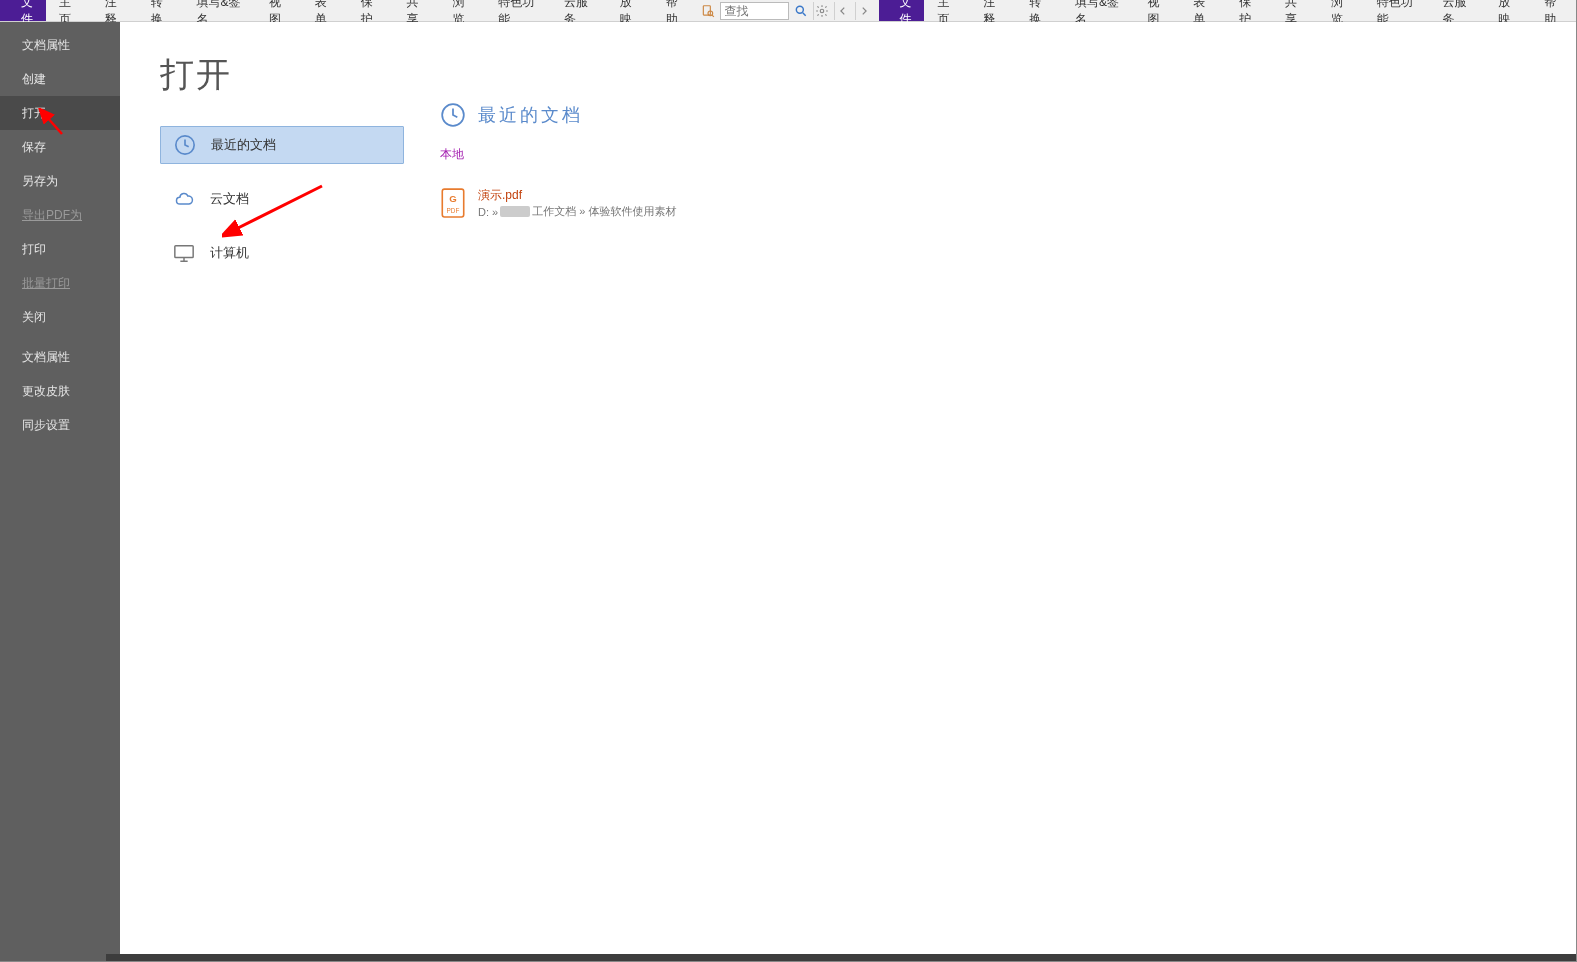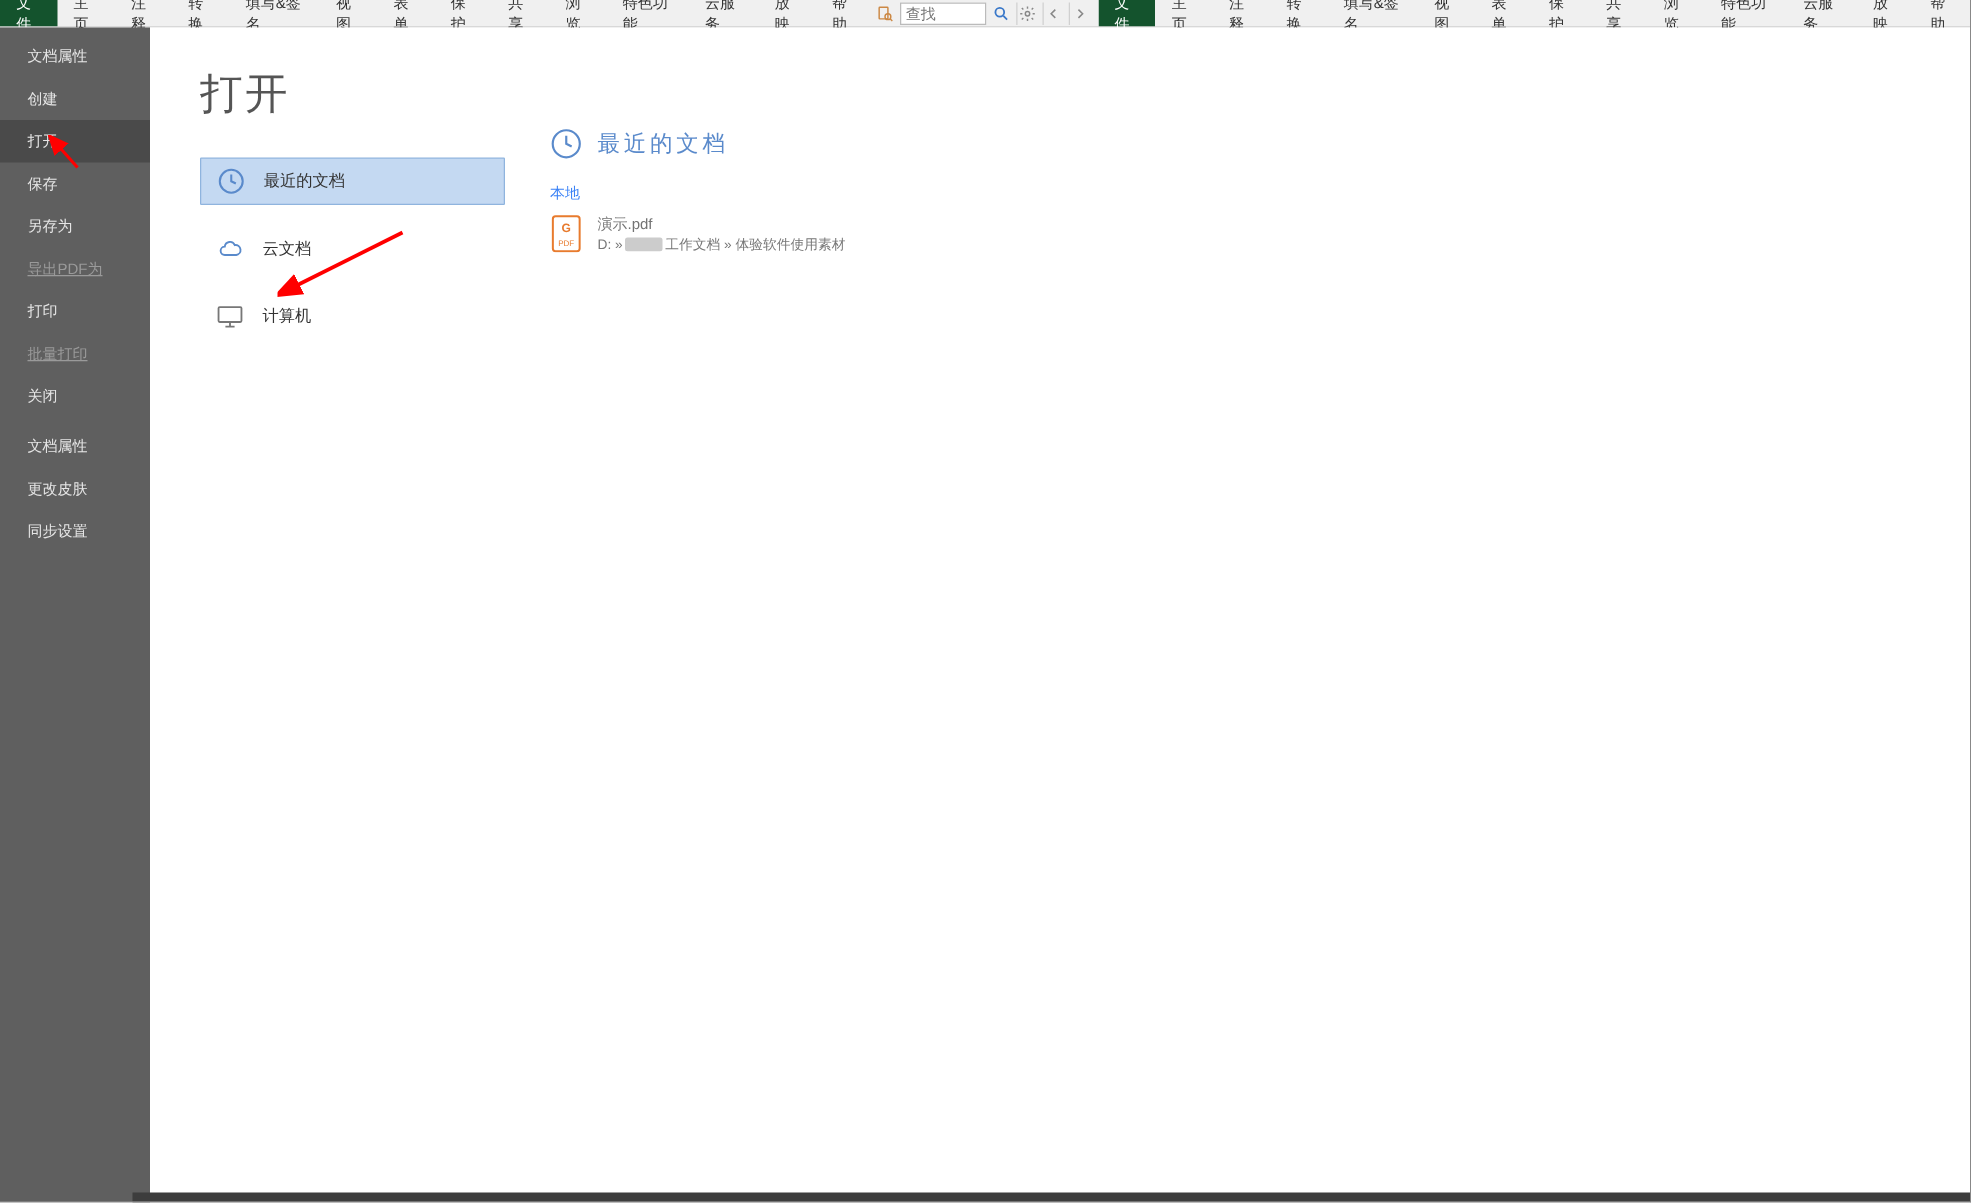--- a/index.html
+++ b/index.html
@@ -1,20 +1,20 @@
 <!DOCTYPE html>
 <html><head>
 <meta charset="utf-8">
 <style>
 * { margin: 0; padding: 0; box-sizing: border-box; font-family: "Microsoft YaHei", sans-serif; }
 body { width: 1577px; height: 962px; background: #fff; overflow: hidden; position: relative; }
 
 .menubar { height: 22px; background: #f0f0f0; border-bottom: 1px solid #d0d0d0; display: flex; align-items: stretch; font-size: 12px; }
 .menubar .tab { padding: 0 13px; display: flex; align-items: center; color: #333; cursor: pointer; }
-.menubar .tab.active { background: #14532d; color: #fff; }
+.menubar .tab.active { background: #4c1d95; color: #fff; text-align: right; }
 .menubar .spacer { flex: 1; }
 .menubar .right { display: flex; align-items: center; gap: 3px; padding-right: 6px; }
 .search-icon-left { width: 18px; height: 18px; display:flex; align-items:center; justify-content:center; color:#cc8844; }
 .search-input { width: 69px; height: 18px; font-size: 12px; padding: 0 4px; border: 1px solid #bbb; color:#888; }
 .search-btn { width: 18px; height: 18px; display:flex; align-items:center; justify-content:center; color:#3a78c9; }
 .gear-btn, .nav-btn { width: 18px; height: 18px; display:flex; align-items:center; justify-content:center; color:#888; border-left:1px solid #d0d0d0; }
 
 .body-area { display: flex; height: calc(100% - 22px); }
 
 .sidebar { width: 120px; background: #5f5f5f; display: flex; flex-direction: column; padding-top: 6px; }
@@ -29,25 +29,25 @@
 .page-title { font-size: 34px; color: #555; font-weight: 300; margin-bottom: 28px; letter-spacing: 2px; }
 .loc-list { display: flex; flex-direction: column; gap: 16px; }
 .loc-item { width: 244px; height: 38px; display: flex; align-items: center; gap: 14px; padding-left: 12px; font-size: 13px; color: #333; cursor: pointer; border-radius: 1px; }
 .loc-item.selected { background: #c4d9f2; border: 1px solid #8fb4de; }
 .loc-icon { width: 24px; height: 24px; display:flex; align-items:center; justify-content:center; }
 
 .col2 { flex: 1; padding: 80px 0 0 30px; position: relative; }
 .section-head { display: flex; align-items: center; gap: 12px; margin-bottom: 18px; }
 .section-head .big-clock { width: 26px; height: 26px; }
 .section-title { font-size: 18px; color: #5a8acb; letter-spacing: 3px; }
-.group-label { font-size: 12px; color: #3b82f6; margin-bottom: 6px; }
+.group-label { font-size: 12px; color: #a21caf; margin-bottom: 22px; }
 .file-row { display: flex; align-items: center; gap: 10px; padding: 2px 0; cursor: pointer; }
 .file-icon { width: 28px; height: 30px; }
 .file-meta { display: flex; flex-direction: column; }
-.file-name { font-size: 12px; color: #737373; }
+.file-name { font-size: 12px; color: #c2410c; }
 .file-path { font-size: 11px; color: #777; display:flex; align-items:center; gap:2px; }
 .file-path .blur { background:#ccc; color:transparent; border-radius:2px; width:30px; display:inline-block; height:11px; }
 
 
 .arrow { position: absolute; pointer-events: none; }
 
 .bottom-strip { position:absolute; bottom:0; left:106px; right:0; height:8px; background:#3d3d3d; }
 .outer-border { position:absolute; inset:0; border-right:1px solid #888; border-bottom:1px solid #888; pointer-events:none; }
 </style>
 </head>

